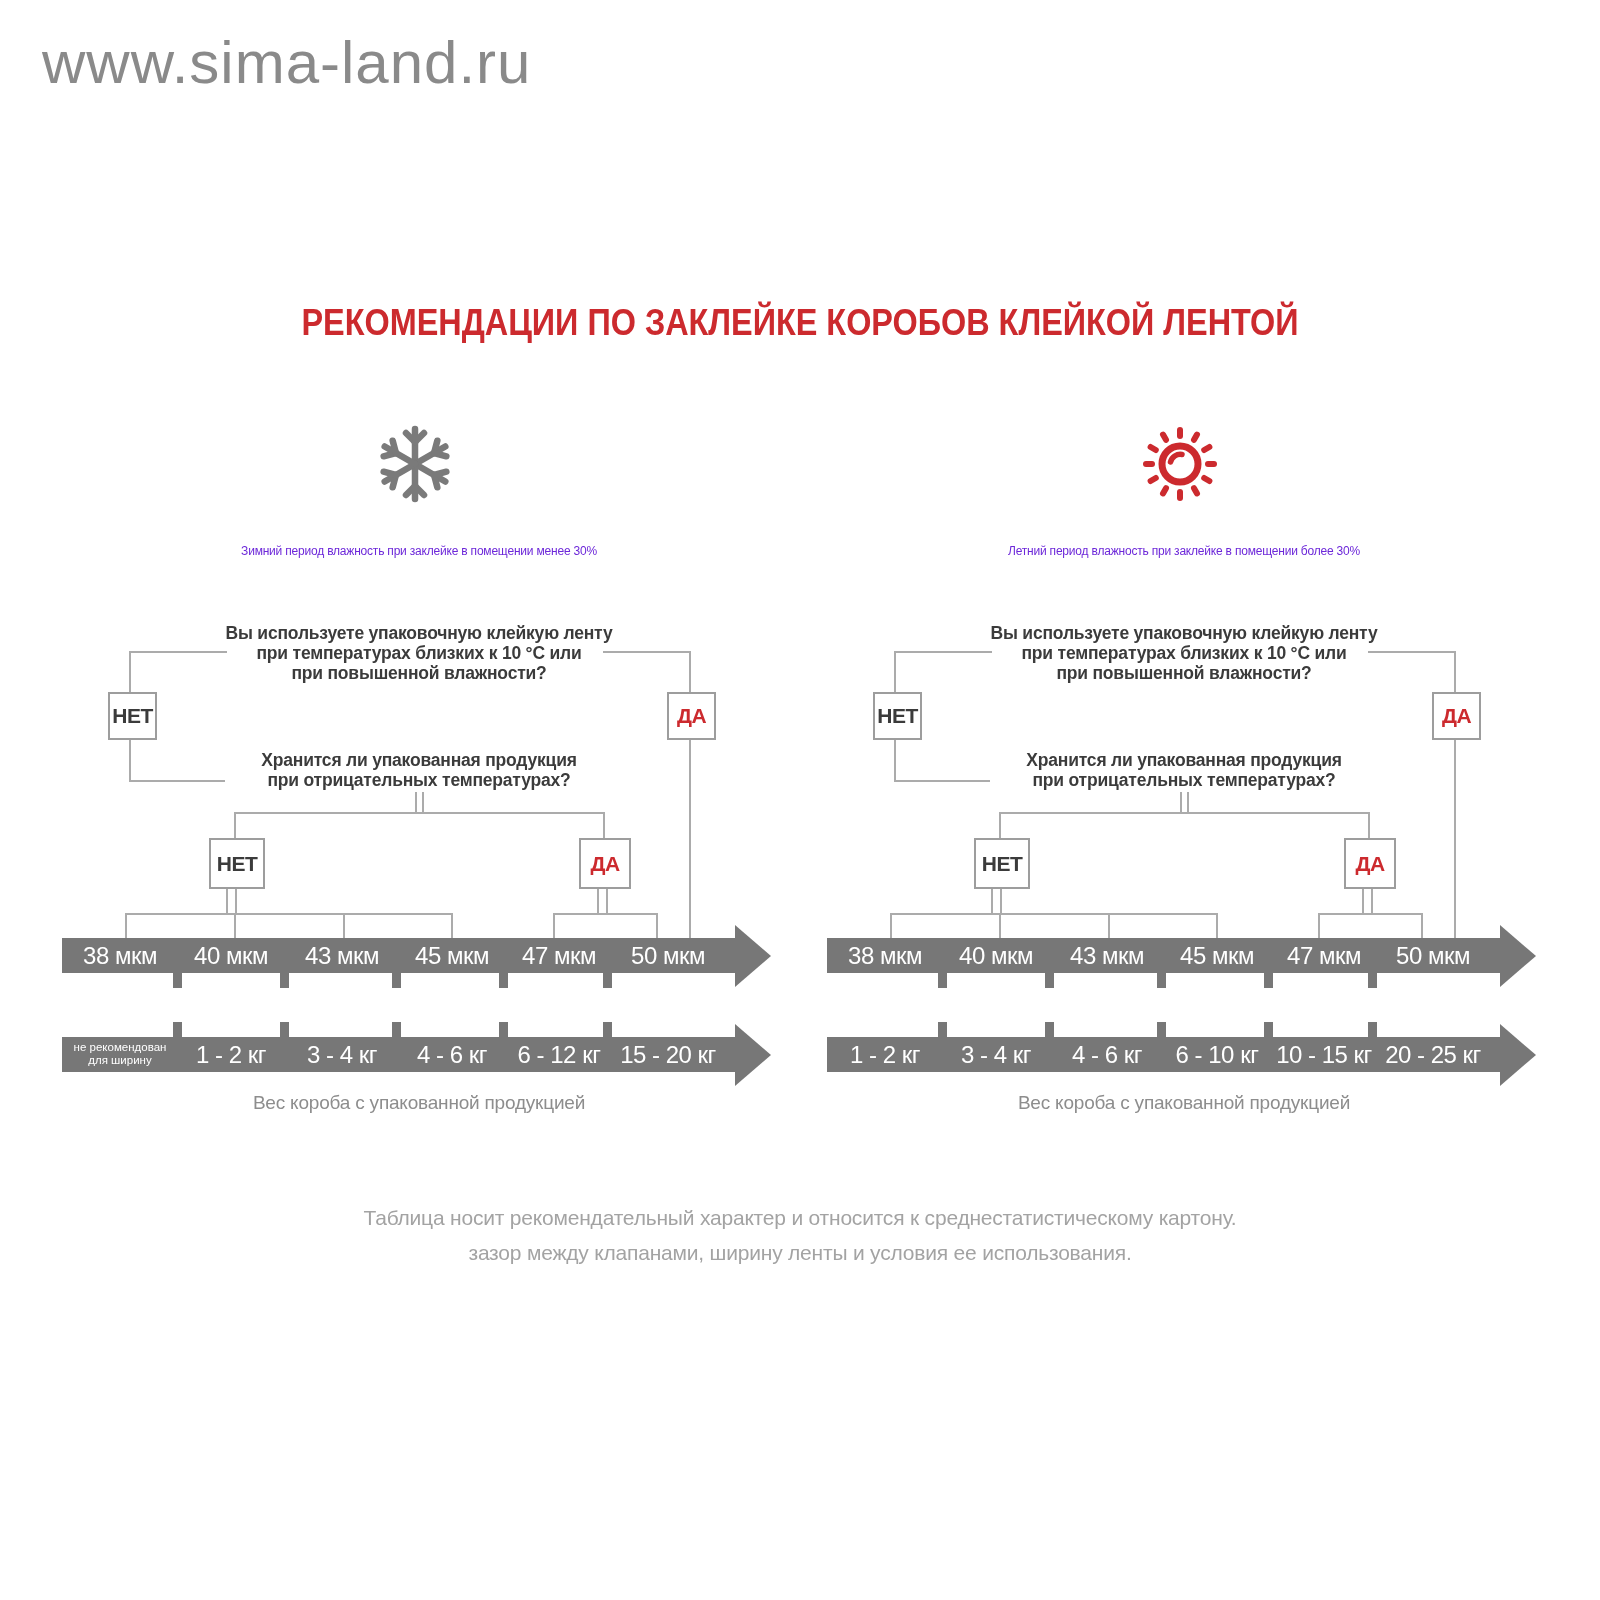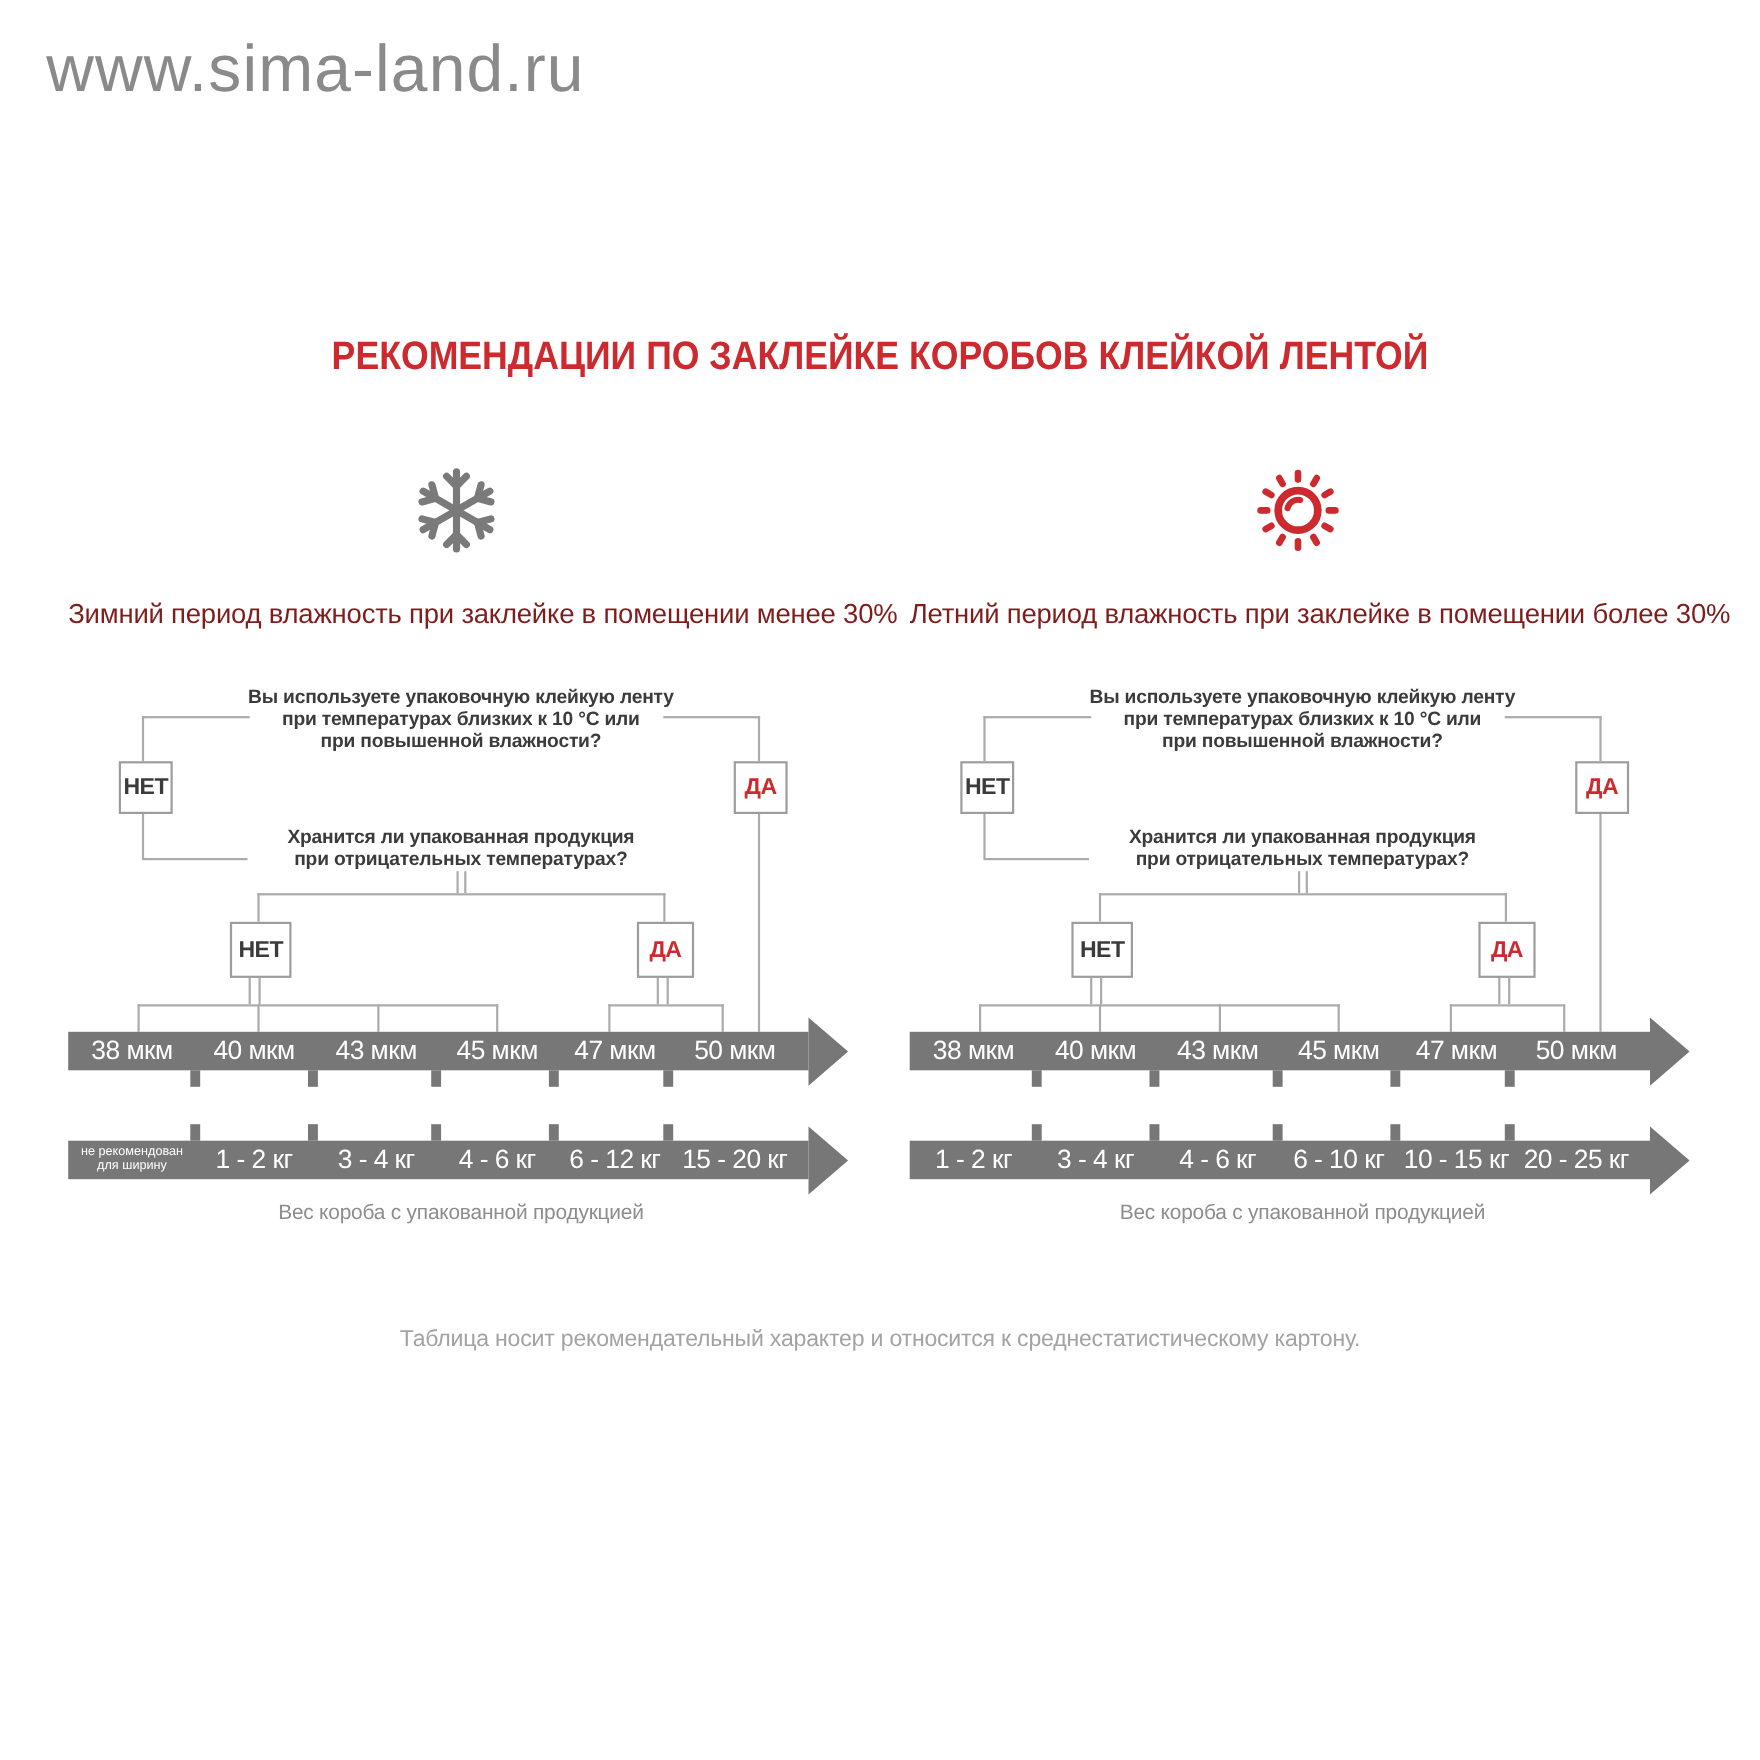--- a/index.html
+++ b/index.html
@@ -7,22 +7,22 @@
         font-family:"Liberation Sans","DejaVu Sans",sans-serif;}
   #watermark{position:absolute;left:42px;top:28px;font-size:60px;color:#8a8a8a;
              letter-spacing:1px;white-space:nowrap;}
   #title{position:absolute;left:0;top:302px;width:1600px;text-align:center;
          font-size:36px;font-weight:700;color:#cc2a2e;transform:scaleX(.90);
          transform-origin:50% 50%;white-space:nowrap;}
   .chart{position:absolute;top:400px;width:714px;height:730px;}
   #chart-left{left:62px;}
   #chart-right{left:827px;}
   .icon-wrap{position:absolute;left:311px;top:22px;width:84px;height:84px;}
-  .subtitle{position:absolute;left:0;top:144px;width:714px;
-            font-size:25px;color:#7f1d1d;letter-spacing:-0.2px;white-space:nowrap;}
+  .subtitle{position:absolute;left:0;top:144px;width:714px;text-align:center;
+            font-size:12px;color:#6d28d9;letter-spacing:-0.2px;white-space:nowrap;}
   .qtext{position:absolute;left:0;width:714px;text-align:center;color:#3b3b3b;
          font-size:17.5px;font-weight:600;line-height:20px;letter-spacing:-0.2px;}
   .h{position:absolute;height:2px;background:#ababab;}
   .v{position:absolute;width:2px;background:#ababab;}
   .dbl{position:absolute;border-left:2px solid #ababab;border-right:2px solid #ababab;}
   .box{position:absolute;background:#ffffff;border:2px solid #9d9d9d;
        display:flex;align-items:center;justify-content:center;
        font-size:21px;font-weight:600;color:#3b3b3b;letter-spacing:-0.5px;z-index:3;}
   .box.red{color:#cc2a2e;}
   .arrow-body{position:absolute;left:0;width:673px;height:35px;background:#777777;z-index:2;}
@@ -257,15 +257,16 @@
     <div class="seg-label" style="left:225px;top:637px;">4 - 6 кг</div>
     <div class="seg-label" style="left:335px;top:637px;">6 - 10 кг</div>
     <div class="seg-label" style="left:442px;top:637px;">10 - 15 кг</div>
     <div class="seg-label" style="left:551px;top:637px;">20 - 25 кг</div>
 
     <div class="caption">Вес короба с упакованной продукцией</div>
   </div>
 
   <div id="footer">
     <div>Таблица носит рекомендательный характер и относится к среднестатистическому картону.</div>
+    <div>зазор между клапанами, ширину ленты и условия ее использования.</div>
   </div>
 
 </div>
 
 </body></html>

